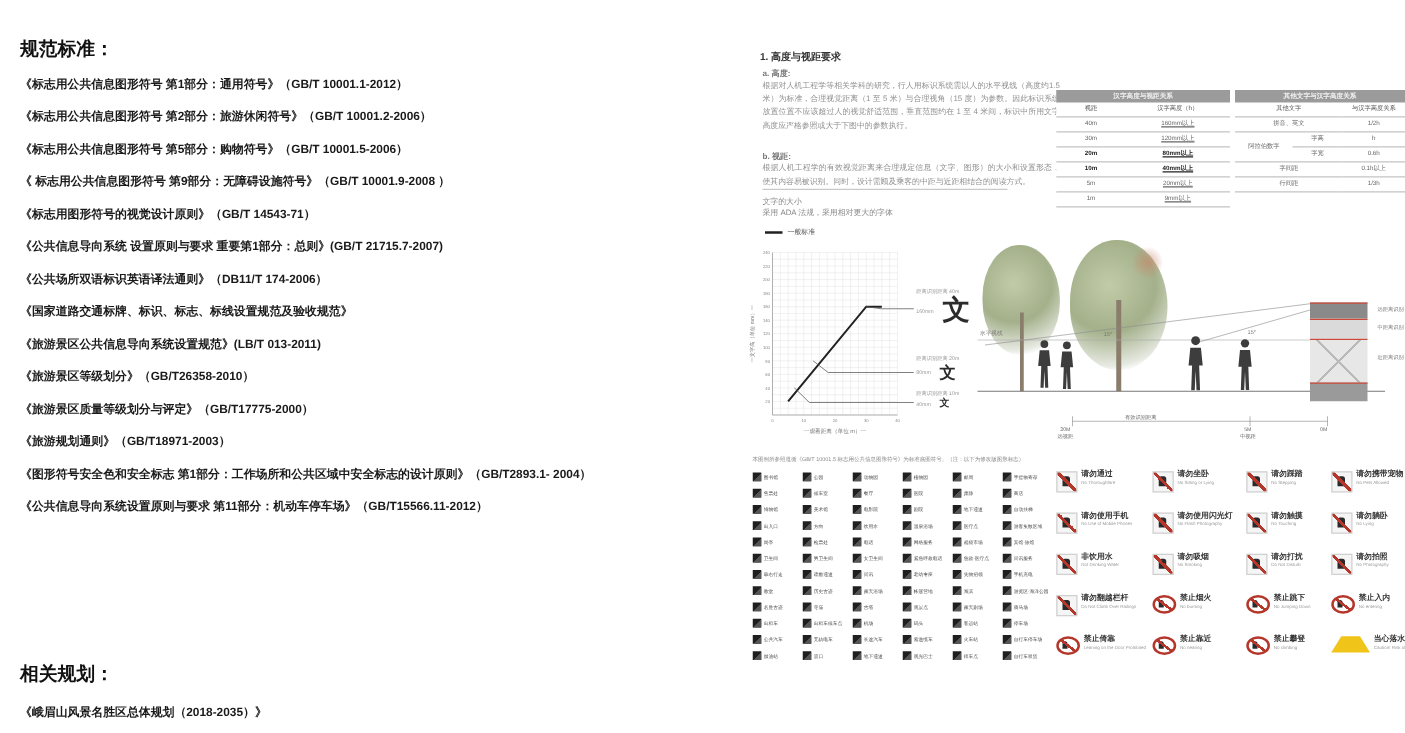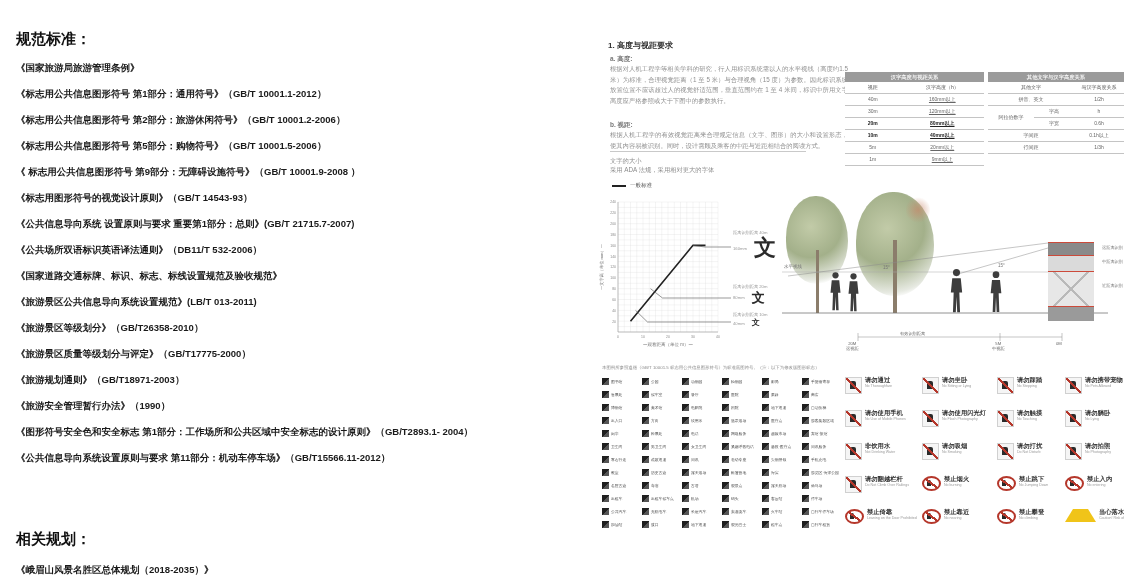--- a/index.html
+++ b/index.html
@@ -101,34 +101,32 @@
   svg text{font-family:"Liberation Sans","DejaVu Sans",sans-serif;}
 </style>
 </head>
 <body>
 
 <div id="app">
 
   <div id="left-col">
     <div class="h-big">规范标准：</div>
     <div class="std-list" id="std-list">
-        <div class="std-item">《国家旅游局旅游管理条例》</div>
         <div class="std-item">《标志用公共信息图形符号 第1部分：通用符号》（GB/T 10001.1-2012）</div>
         <div class="std-item">《标志用公共信息图形符号 第2部分：旅游休闲符号》（GB/T 10001.2-2006）</div>
         <div class="std-item">《标志用公共信息图形符号 第5部分：购物符号》（GB/T 10001.5-2006）</div>
         <div class="std-item">《 标志用公共信息图形符号 第9部分：无障碍设施符号》（GB/T 10001.9-2008 ）</div>
-        <div class="std-item">《标志用图形符号的视觉设计原则》（GB/T 14543-93）</div>
+        <div class="std-item">《标志用图形符号的视觉设计原则》（GB/T 14543-71）</div>
         <div class="std-item">《公共信息导向系统 设置原则与要求 重要第1部分：总则》(GB/T 21715.7-2007)</div>
-        <div class="std-item">《公共场所双语标识英语译法通则》（DB11/T 532-2006）</div>
+        <div class="std-item">《公共场所双语标识英语译法通则》（DB11/T 174-2006）</div>
         <div class="std-item">《国家道路交通标牌、标识、标志、标线设置规范及验收规范》</div>
         <div class="std-item">《旅游景区公共信息导向系统设置规范》(LB/T 013-2011)</div>
         <div class="std-item">《旅游景区等级划分》（GB/T26358-2010）</div>
         <div class="std-item">《旅游景区质量等级划分与评定》（GB/T17775-2000）</div>
         <div class="std-item">《旅游规划通则》（GB/T18971-2003）</div>
-        <div class="std-item">《旅游安全管理暂行办法》（1990）</div>
         <div class="std-item">《图形符号安全色和安全标志 第1部分：工作场所和公共区域中安全标志的设计原则》（GB/T2893.1- 2004）</div>
         <div class="std-item">《公共信息导向系统设置原则与要求 第11部分：机动车停车场》（GB/T15566.11-2012）</div>
       </div>
     <div class="h-big" id="h2-plan">相关规划：</div>
     <div id="plan-item">《峨眉山风景名胜区总体规划（2018-2035）》</div>
   </div>
 
   <div class="abs" id="sec-title">1. 高度与视距要求</div>
   <div class="abs p-label" style="left:610px;top:55px;">a. 高度:</div>
   <div class="abs p-text" style="left:610px;top:64px;">根据对人机工程学等相关学科的研究，行人用标识系统需以人的水平视线（高度约1.5 米）为标准，合理视觉距离（1 至 5 米）与合理视角（15 度）为参数。因此标识系统放置位置不应该超过人的视觉舒适范围，垂直范围约在 1 至 4 米间，标识中所用文字高度应严格参照或大于下图中的参数执行。</div>

